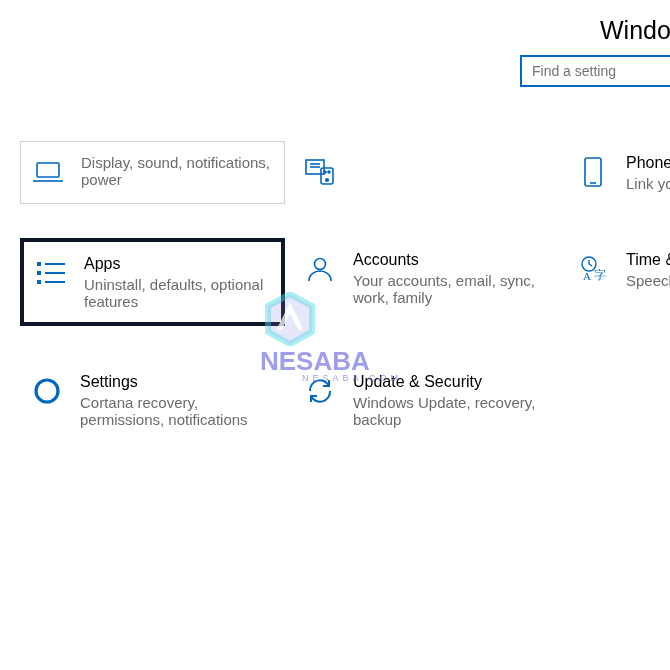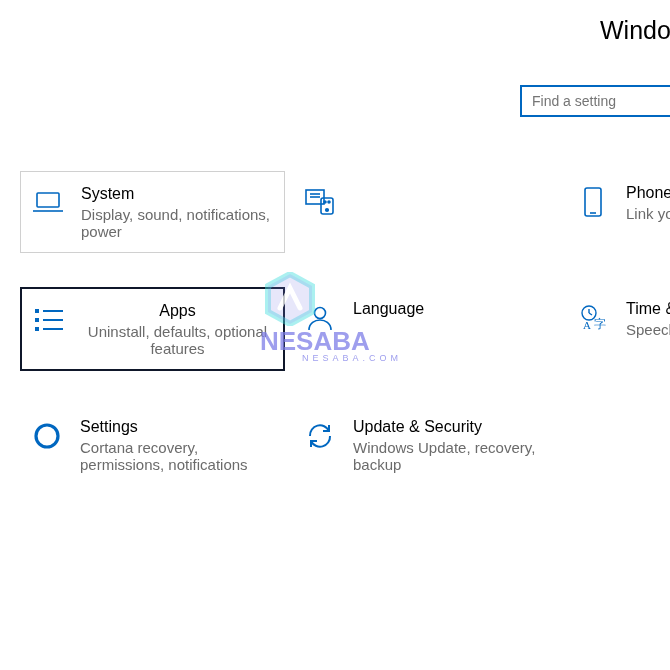--- a/index.html
+++ b/index.html
@@ -19,21 +19,21 @@
     }
     .page-title {
       font-size: 25px;
       font-weight: 400;
       color: #000;
       white-space: nowrap;
       display: inline-block;
       margin-left: 600px;
     }
     .search-wrap {
-      margin-top: 40px;
+      margin-top: 10px;
       margin-left: 520px;
     }
     .search-input {
       width: 300px;
       height: 32px;
       border: 2px solid #0067c0;
       padding: 0 10px;
       font-size: 14px;
       color: #767676;
       outline: none;
@@ -51,22 +51,21 @@
       display: flex;
       align-items: flex-start;
       padding: 12px 10px;
       cursor: pointer;
       position: relative;
     }
     .tile.selected {
       border: 1px solid #d0d0d0;
     }
     .tile.highlighted {
-      border: 2px solid #0f172a;
-      text-align: center;
+      border: 4px solid #0f172a;
     }
     .icon-slot {
       width: 34px;
       height: 34px;
       flex: 0 0 34px;
       margin-right: 16px;
       display: flex;
       align-items: center;
       justify-content: center;
       margin-top: 2px;
@@ -83,21 +82,21 @@
     }
     .tile-desc {
       font-size: 15px;
       color: #6b6b6b;
       line-height: 17px;
       white-space: normal;
     }
     .watermark {
       position: absolute;
       left: 260px;
-      top: 272px;
+      top: 292px;
       pointer-events: none;
       opacity: 0.75;
       z-index: 5;
     }
     .wm-text-main {
       font-size: 26px;
       font-weight: 800;
       color: #7e7ee8;
       letter-spacing: 0px;
     }
@@ -135,21 +134,20 @@
 <div class="grid">
 
   <div class="tile selected">
     <span class="icon-slot">
       <svg width="30" height="24" viewBox="0 0 30 24" stroke="#0067c0" fill="none" stroke-width="1.6">
         <rect x="4" y="2" width="22" height="14" rx="1"></rect>
         <line x1="0" y1="20" x2="30" y2="20"></line>
       </svg>
     </span>
     <div class="tile-body">
-      <div class="tile-title">System</div>
       <div class="tile-desc">Display, sound, notifications, power</div>
     </div>
   </div>
 
   <div class="tile">
     <span class="icon-slot">
       <svg width="32" height="28" viewBox="0 0 32 28" stroke="#0067c0" fill="none" stroke-width="1.6">
         <rect x="2" y="2" width="18" height="14"></rect>
         <line x1="6" y1="6" x2="16" y2="6"></line>
         <line x1="6" y1="9" x2="16" y2="9"></line>
@@ -192,21 +190,22 @@
   </div>
 
   <div class="tile">
     <span class="icon-slot">
       <svg width="28" height="28" viewBox="0 0 28 28" stroke="#0067c0" fill="none" stroke-width="1.6">
         <circle cx="14" cy="9" r="5.5"></circle>
         <path d="M3 26 C3 19 9 16 14 16 C19 16 25 19 25 26"></path>
       </svg>
     </span>
     <div class="tile-body">
-      <div class="tile-title">Language</div>
+      <div class="tile-title">Accounts</div>
+      <div class="tile-desc">Your accounts, email, sync, work, family</div>
     </div>
   </div>
 
   <div class="tile">
     <span class="icon-slot">
       <svg width="32" height="28" viewBox="0 0 32 28" stroke="#0067c0" fill="none" stroke-width="1.4">
         <circle cx="12" cy="9" r="7"></circle>
         <line x1="12" y1="5" x2="12" y2="9"></line>
         <line x1="12" y1="9" x2="15" y2="11"></line>
         <text x="6" y="25" font-size="11" fill="#0067c0" stroke="none" font-family="Segoe UI">A</text>

